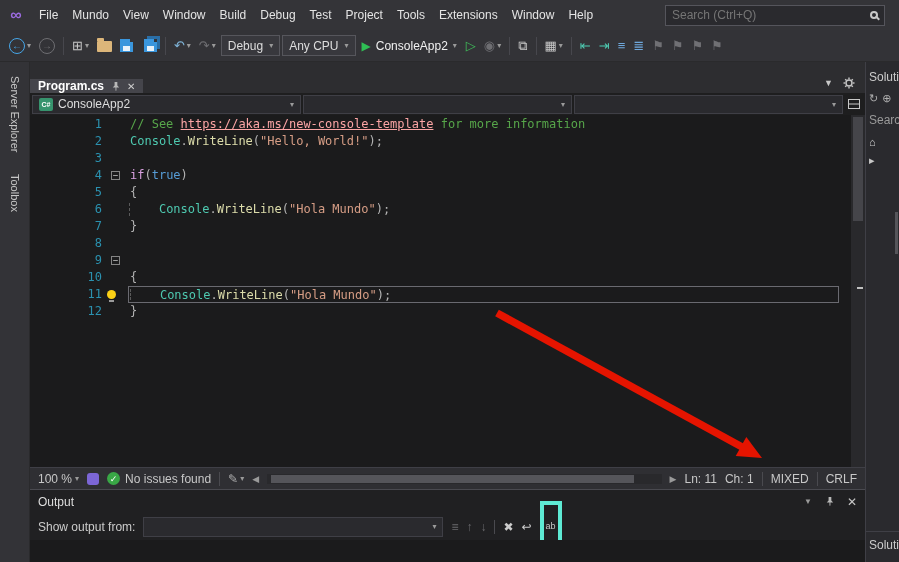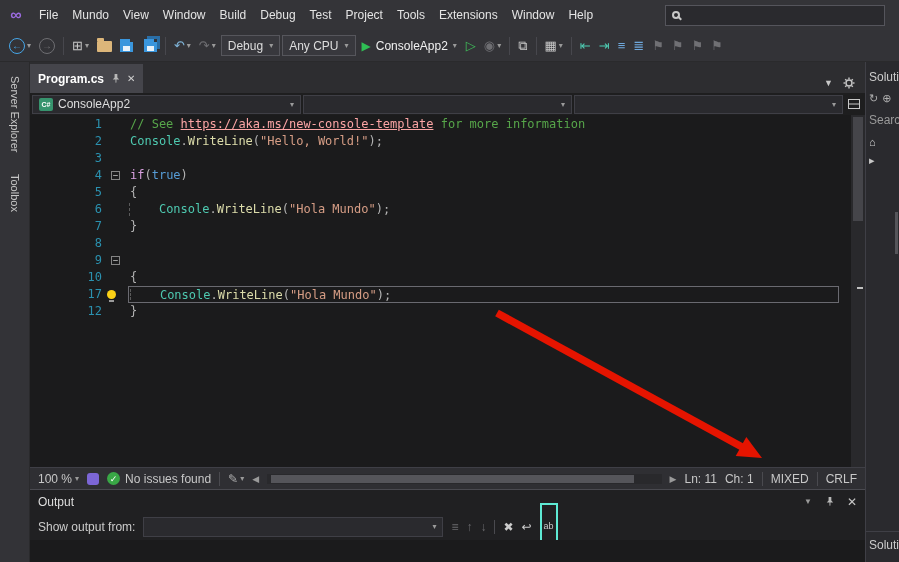--- a/index.html
+++ b/index.html
@@ -44,21 +44,21 @@
 
   
   .below { display:flex; flex:1; min-height:0; }
   .left-strip { width:30px; background:#333337; border-right:1px solid #2a2a2c; display:flex; flex-direction:column; align-items:center; flex:0 0 auto; }
   .side-tab { writing-mode:vertical-rl; color:#c8c8c8; font-size:11px; padding:8px 0; margin-top:6px; cursor:default; }
 
   .center { flex:1; min-width:0; display:flex; flex-direction:column; }
   .editor-col { height:427px; display:flex; flex-direction:column; flex:0 0 auto; }
 
   .tabstrip { height:31px; background:#2d2d30; display:flex; align-items:flex-end; }
-  .doc-tab { height:29px; background:#45454b; color:#ffffff; font-weight:bold; display:flex; align-items:center; gap:6px; padding:0 8px; }
+  .doc-tab { height:14px; background:#45454b; color:#ffffff; font-weight:bold; display:flex; align-items:center; gap:6px; padding:0 8px; }
   .doc-tab .tab-x { font-weight:normal; color:#d0d0d0; font-size:10px; }
   .tabstrip-right { margin-left:auto; display:flex; align-items:center; gap:10px; padding:0 10px 4px 0; color:#c8c8c8; }
   .tabstrip-right .dd { font-size:9px; }
 
   .breadcrumb { height:22px; background:#1e1e1f; display:flex; align-items:center; gap:2px; padding:0 2px; }
   .nav-combo { flex:1 1 0; height:19px; background:#2a2a2e; border:1px solid #3f3f46; display:flex; align-items:center; gap:5px; padding:0 6px; color:#dddddd; min-width:0; }
   .nav-combo .dd { margin-left:auto; font-size:8px; color:#9a9a9a; }
   .cs-badge { width:14px; height:13px; background:#37946e; color:#fff; font-size:7px; font-weight:bold; display:flex; align-items:center; justify-content:center; border-radius:2px; flex:0 0 auto; }
   .split-btn { width:18px; display:flex; justify-content:center; }
 
@@ -94,21 +94,21 @@
 
   
   .output { flex:1; background:#202022; border-top:1px solid #4a4a50; display:flex; flex-direction:column; min-height:0; }
   .out-header { height:23px; display:flex; align-items:center; padding:8px 8px; color:#dddddd; flex:0 0 auto; }
   .out-header-right { margin-left:auto; display:flex; align-items:center; gap:12px; color:#c8c8c8; }
   .out-toolbar { height:27px; display:flex; align-items:center; gap:8px; padding:0 8px; flex:0 0 auto; }
   .out-combo { width:300px; height:20px; background:#2a2a2e; border:1px solid #3f3f46; display:flex; align-items:center; padding:0 6px; }
   .out-combo .dd { margin-left:auto; font-size:8px; color:#9a9a9a; }
   .out-icn { font-size:12px; }
   .out-icn.dis { color:#6a6a6e; }
-  .ab-box { border:2px solid #5eead4; color:#c8c8c8; font-size:9px; padding:16px 2px; line-height:11px; }
+  .ab-box { border:4px solid #5eead4; color:#c8c8c8; font-size:9px; padding:16px 2px; line-height:11px; }
   .out-body { flex:1; background:#1b1b1c; }
 
   
   .right-panel { width:34px; background:#2a2a2e; border-left:1px solid #3f3f46; display:flex; flex-direction:column; overflow:hidden; position:relative; flex:0 0 auto; }
   .rp-title { padding:8px 3px 6px; color:#cccccc; white-space:nowrap; }
   .rp-iconrow { display:flex; gap:4px; padding:2px 3px; color:#b0b0b0; font-size:11px; }
   .rp-search { padding:6px 3px; color:#9a9a9a; white-space:nowrap; }
   .rp-tree { padding:3px 3px; color:#c8c8c8; font-size:11px; }
   .rp-scroll { position:absolute; right:1px; top:150px; width:3px; height:42px; background:#55555a; }
   .rp-bottom { margin-top:auto; border-top:1px solid #3f3f46; padding:6px 3px 10px; color:#cccccc; white-space:nowrap; }
@@ -131,20 +131,21 @@
         <div class="menu-item">Build</div>
         <div class="menu-item">Debug</div>
         <div class="menu-item">Test</div>
         <div class="menu-item">Project</div>
         <div class="menu-item">Tools</div>
         <div class="menu-item">Extensions</div>
         <div class="menu-item">Window</div>
         <div class="menu-item">Help</div>
       </div>
     <div class="searchbox">
+      <input placeholder="Search (Ctrl+Q)" style="">
       <span class="ic-mag"></span>
     </div>
   </div>
 
   <div class="toolbar">
     <div style="display:flex;align-items:center;gap:2px">
         <div class="tb-btn">
           <span class="tb-glyph tb-circle" style="color: rgb(70, 166, 232);">←</span>
           <span class="tb-dd">▾</span>
         </div>
@@ -347,21 +348,21 @@
                 </div>
               </div>
               <div class="code-line">
                 <div class="cl-glyph"></div>
                 <div class="cl-num">10</div>
                 <div class="cl-outline"></div>
                 <div class="cl-content"><span class="tok-pn">{</span></div>
               </div>
               <div class="code-line current">
                 <div class="cl-glyph"></div>
-                <div class="cl-num">17</div>
+                <div class="cl-num">11</div>
                 <div class="cl-outline">
                   <span class="ic-bulb"></span>
                 </div>
                 <div class="cl-content"><span class="indent-guide"></span><span class="tok-pl">    </span><span class="tok-cl">Console</span><span class="tok-pn">.</span><span class="tok-mth">WriteLine</span><span class="tok-pn">(</span><span class="tok-st">"Hola Mundo"</span><span class="tok-pn">);</span></div>
               </div>
               <div class="code-line">
                 <div class="cl-glyph"></div>
                 <div class="cl-num">12</div>
                 <div class="cl-outline"></div>
                 <div class="cl-content"><span class="tok-pn">}</span></div>

